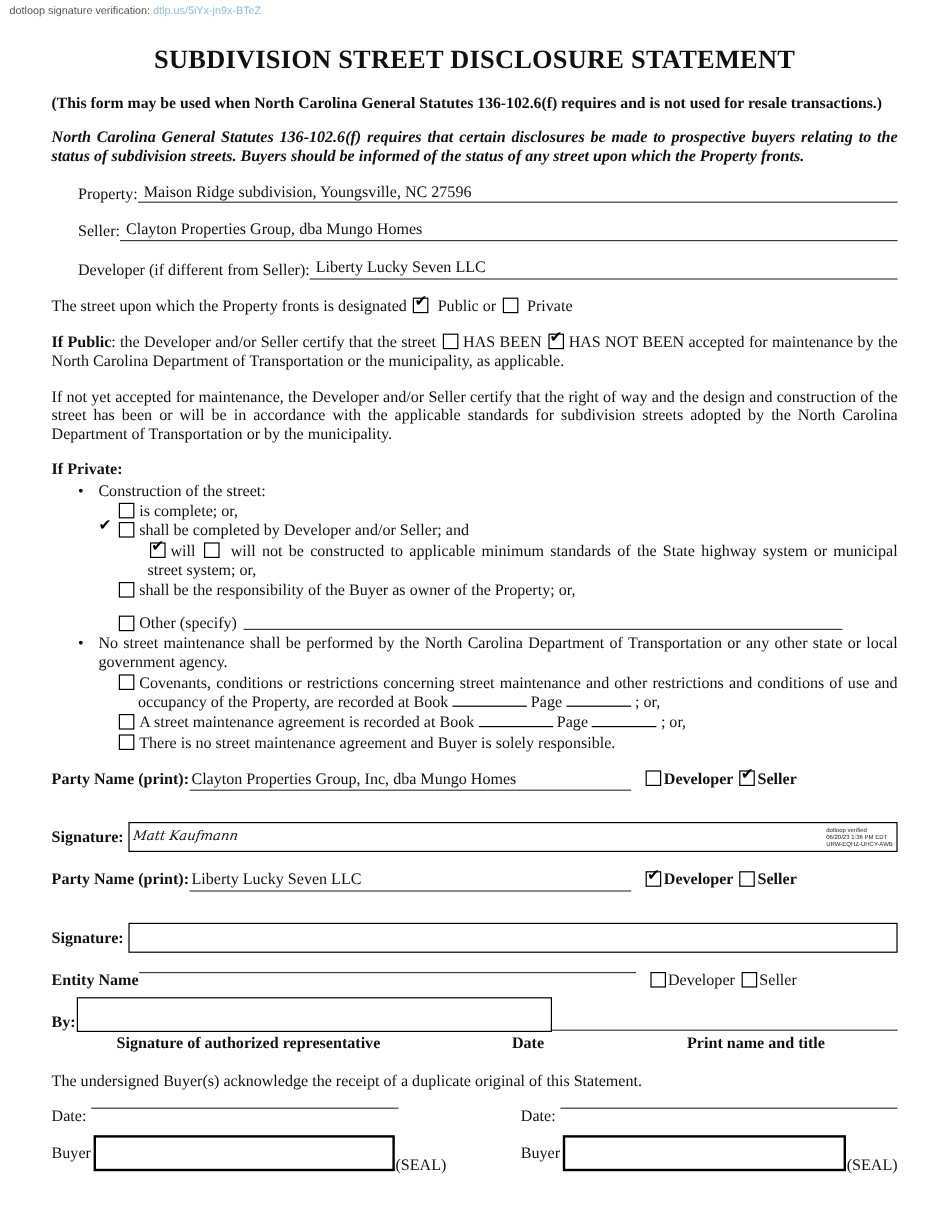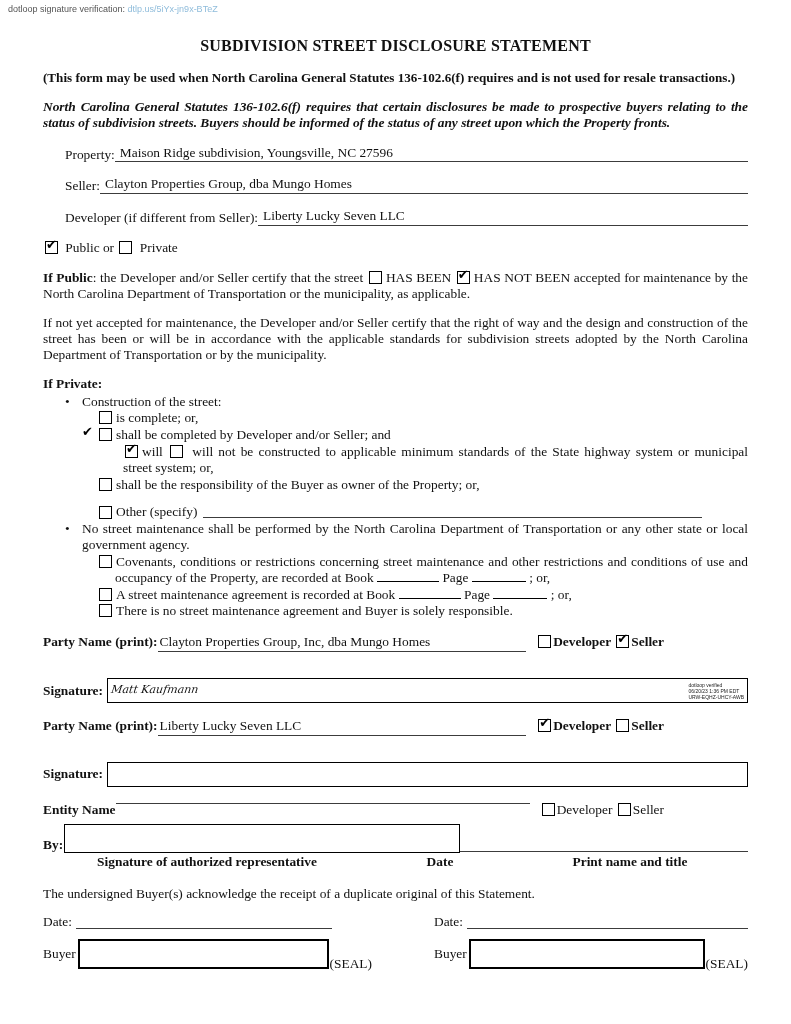--- a/index.html
+++ b/index.html
@@ -3,21 +3,21 @@
 <meta charset="utf-8">
 <style>
   html,body{margin:0;padding:0;background:#fff;}
   .page{width:791px;height:992px;background:#fff;color:#111;
         font-family:"Liberation Serif",serif;font-size:13.4px;line-height:1.18;
         position:relative;overflow:hidden;}
   .dl-header{padding:4px 0 0 8px;font-family:"Liberation Sans",sans-serif;
              font-size:9px;color:#555;}
   .dl-header a{color:#8fbcdb;text-decoration:none;cursor:pointer;}
   .doc{padding:0 43px;}
-  .title{margin-top:22px;text-align:center;font-weight:bold;font-size:16px;letter-spacing:.2px;}
+  .title{margin-top:22px;text-align:center;font-weight:bold;font-size:22px;letter-spacing:.2px;}
   .usage{margin-top:15px;font-weight:bold;font-size:13.1px;text-align:justify;}
   .statute{margin-top:13px;font-weight:bold;font-style:italic;text-align:justify;}
   .frow{display:flex;align-items:flex-end;margin-top:14px;margin-left:22px;}
   .frow .flabel{white-space:nowrap;}
   .fvalue{flex:1;border-bottom:1.3px solid #3c3c3c;padding:0 0 1px 5px;}
   .para{margin-top:14px;text-align:justify;}
   .cb{display:inline-block;width:11px;height:11px;border:1.6px solid #000;
       position:relative;vertical-align:-2px;margin:0 4px 0 2px;background:#fff;cursor:pointer;}
   .cb .mark{position:absolute;left:0px;top:-4px;font-size:13px;font-weight:bold;
             line-height:1;font-family:"DejaVu Sans",sans-serif;color:#000;}
@@ -51,21 +51,21 @@
   .bybox{width:394px;height:27px;border:1.8px solid #000;margin-left:1px;cursor:pointer;flex:none;}
   .captions{position:relative;height:17px;font-weight:bold;}
   .captions span{position:absolute;top:1px;text-align:center;}
   .cap-sig{left:48px;width:232px;}
   .cap-date{left:362px;width:70px;}
   .cap-print{left:492px;width:190px;}
   .ack{margin-top:16px;}
   .buyer-cols{display:flex;margin-top:13px;}
   .bcol{width:329px;flex:none;}
   .bcol.right{flex:1;margin-left:62px;width:auto;}
-  .daterow{display:flex;align-items:flex-end;}
+  .daterow{display:flex;}
   .daterow .dlabel{white-space:nowrap;margin-right:4px;}
   .daterow .fill-line.short{margin-right:40px;}
   .buyerrow{display:flex;align-items:center;margin-top:6px;}
   .buyerrow .blabel{white-space:nowrap;margin-right:2px;}
   .buyerbox{flex:1;height:26px;border:2px solid #000;cursor:pointer;}
   .seal{white-space:nowrap;margin-left:1px;margin-top:20px;}
   .footer{margin-top:26px;text-align:center;font-weight:bold;}
 </style>
 </head>
 <body>
@@ -92,20 +92,21 @@
     <div class="frow">
       <span class="flabel">Seller:</span>
       <span class="fvalue">Clayton Properties Group, dba Mungo Homes</span>
     </div>
     <div class="frow">
       <span class="flabel">Developer (if different from Seller):</span>
       <span class="fvalue">Liberty Lucky Seven LLC</span>
     </div>
 
     <div class="para">
+      <span>The street upon which the Property fronts is designated</span>
       <span class="cb"><span class="mark">✔</span></span>
       <span>Public or</span>
       <span class="cb"><span class="mark"></span></span>
       <span>Private</span>
     </div>
 
     <div class="para">
       <b>If Public</b><span>: the Developer and/or Seller certify that the street </span><span class="cb"><span class="mark"></span></span><span>HAS BEEN</span> <span class="cb"><span class="mark">✔</span></span><span>HAS NOT BEEN</span><span> accepted for maintenance by the North Carolina Department of Transportation or the municipality, as applicable.</span>
     </div>
 

